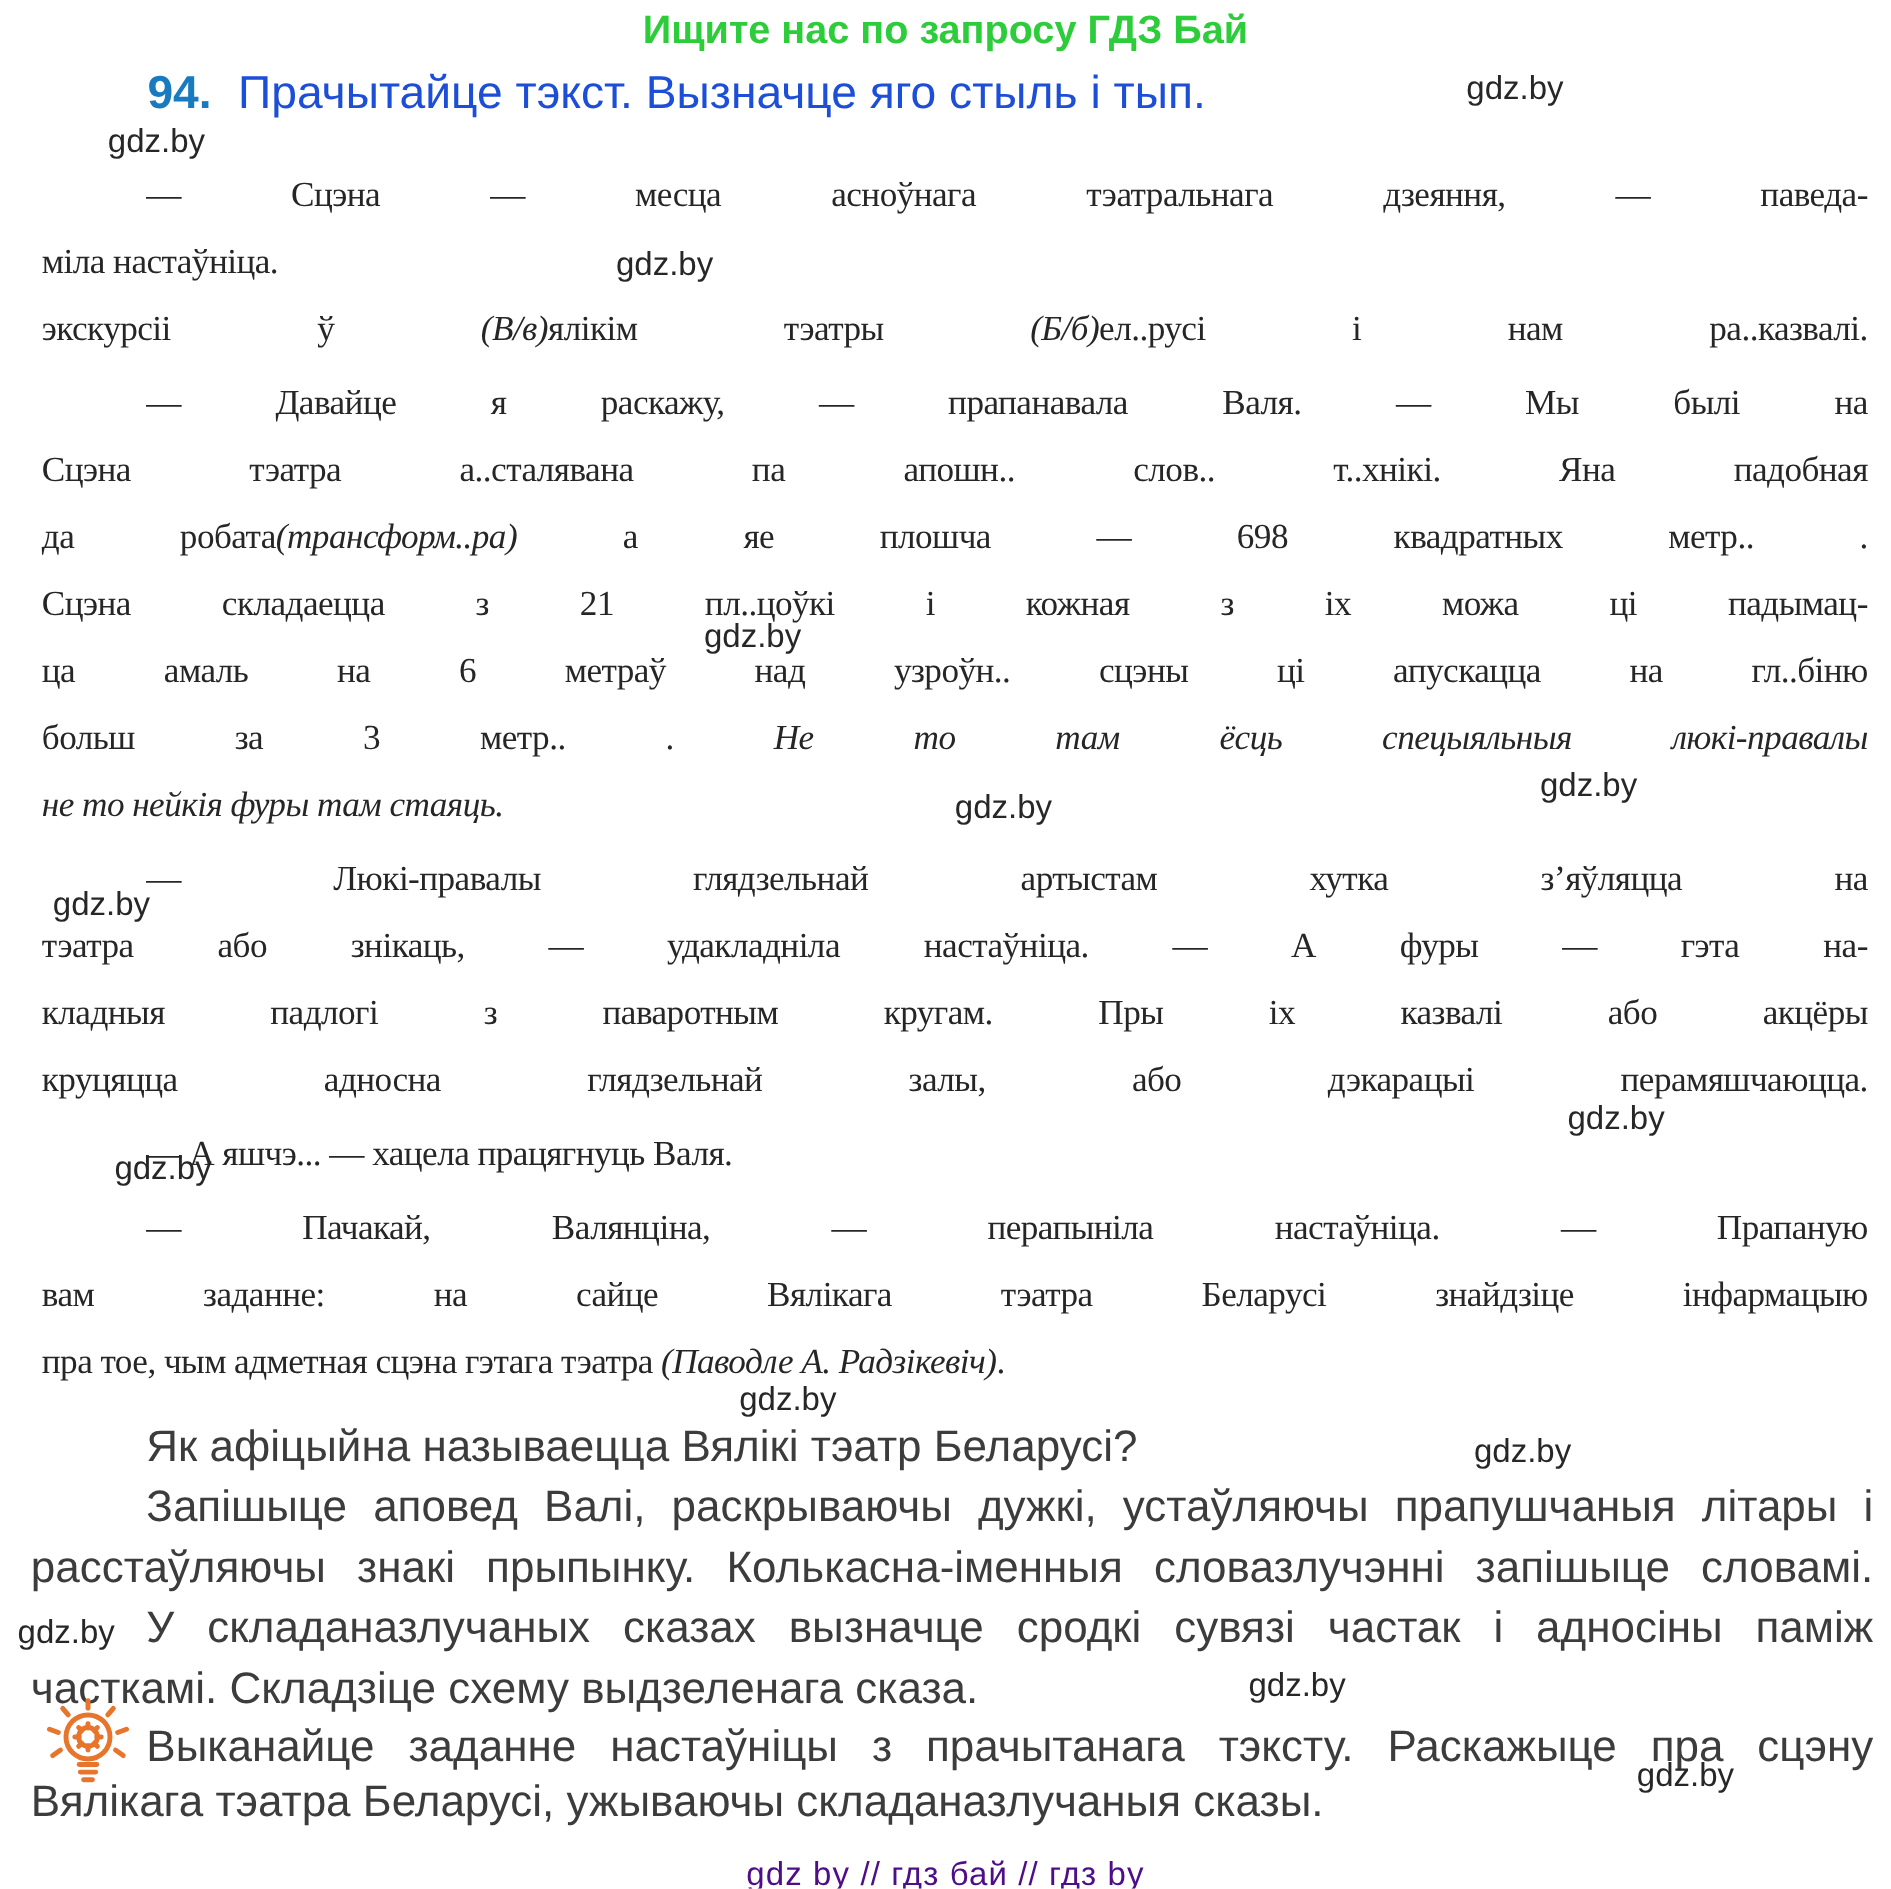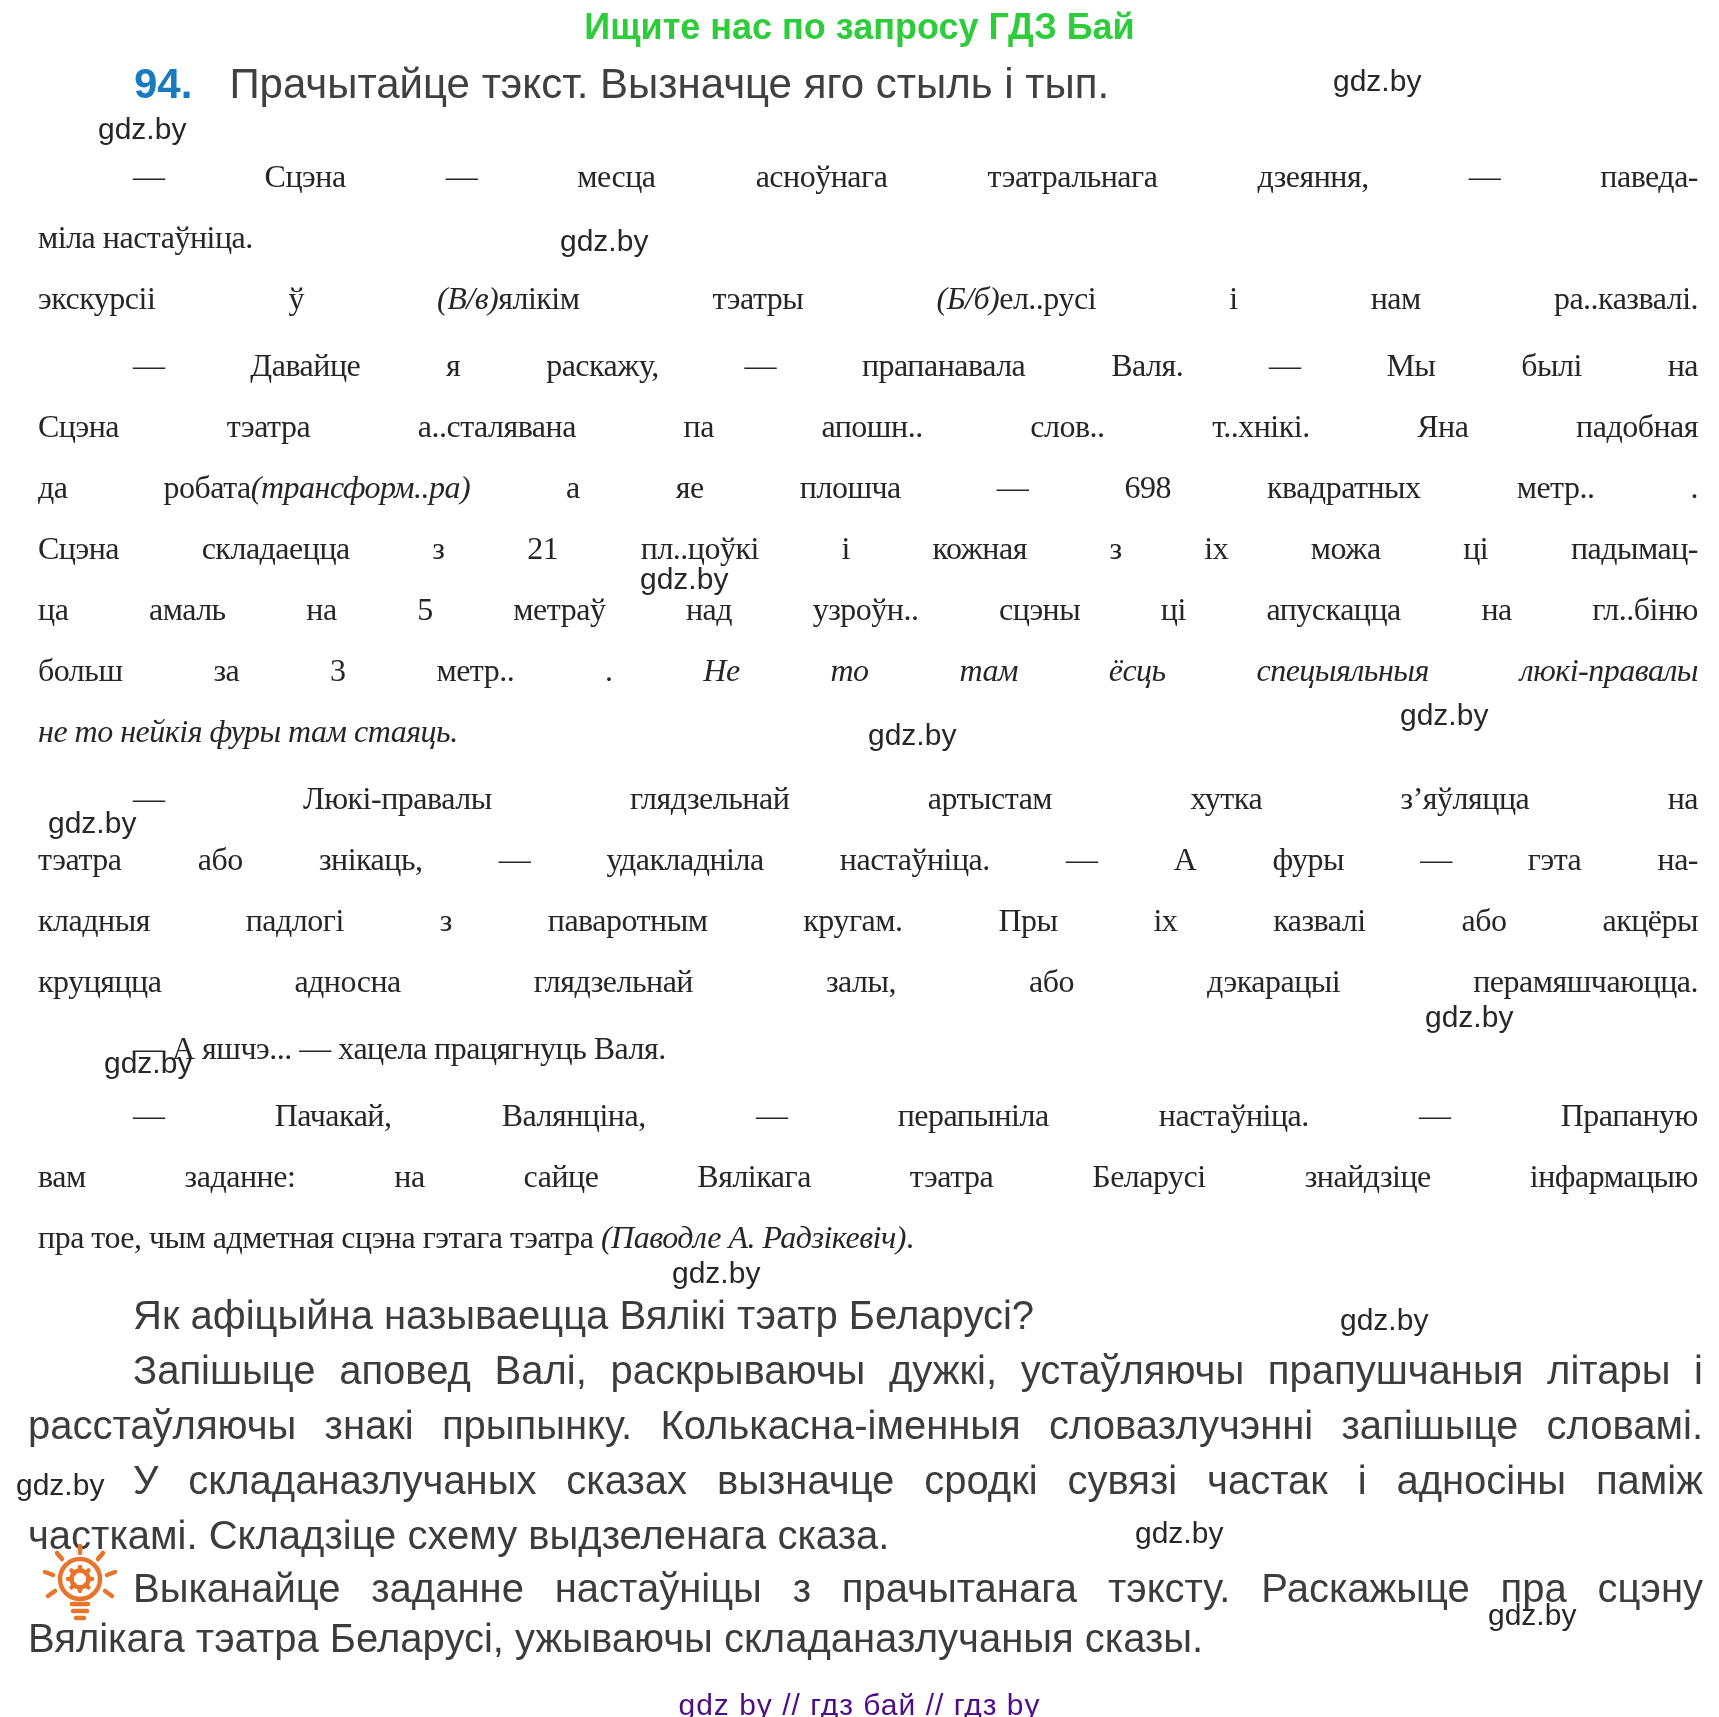--- a/index.html
+++ b/index.html
@@ -20,21 +20,21 @@
   .exercise{
     position:absolute;top:60px;left:134px;width:1400px;
     font-size:42px;
     white-space:nowrap;
   }
   .exercise .num{
     color:#187bc0;font-weight:700;
     margin-right:24px;
   }
   .exercise .instr{
-    color:#404040;font-weight:400;margin-left:13px;
+    color:#1d4ed8;font-weight:400;
   }
   
   .serif-block{
     position:absolute;left:38px;top:146px;width:1660px;
     font-family:Liberation Serif, serif;
     font-size:32px;letter-spacing:-0.5px;
     color:#262626;
   }
   .serif-block .line{height:61px;line-height:61px;}
   .serif-block .line.para{margin-top:6px;}
@@ -85,21 +85,21 @@
   </div>
 
   <div class="serif-block" style="color: rgb(38, 38, 38);">
       <div class="line justify indent"><span>— Сцэна — месца асноўнага тэатральнага дзеяння, — паведа-</span></div>
       <div class="line"><span>міла настаўніца.</span></div>
       <div class="line justify"><span>экскурсіі ў </span><span class="it">(В/в)</span><span>ялікім тэатры </span><span class="it">(Б/б)</span><span>ел..русі і нам ра..казвалі.</span></div>
       <div class="line justify indent para"><span>— Давайце я раскажу, — прапанавала Валя. — Мы былі на</span></div>
       <div class="line justify"><span>Сцэна тэатра а..сталявана па апошн.. слов.. т..хнікі. Яна падобная</span></div>
       <div class="line justify"><span>да робата</span><span class="it">(трансформ..ра)</span><span> а яе плошча — 698 квадратных метр.. .</span></div>
       <div class="line justify"><span>Сцэна складаецца з 21 пл..цоўкі і кожная з іх можа ці падымац-</span></div>
-      <div class="line justify"><span>ца амаль на 5 метраў над узроўн.. сцэны ці апускацца на гл..біню</span></div>
+      <div class="line justify"><span>ца амаль на 6 метраў над узроўн.. сцэны ці апускацца на гл..біню</span></div>
       <div class="line justify"><span>больш за 3 метр.. . </span><span class="it">Не то там ёсць спецыяльныя люкі-правалы</span></div>
       <div class="line"><span class="it">не то нейкія фуры там стаяць.</span></div>
       <div class="line justify indent para"><span>— Люкі-правалы глядзельнай артыстам хутка з’яўляцца на</span></div>
       <div class="line justify"><span>тэатра або знікаць, — удакладніла настаўніца. — А фуры — гэта на-</span></div>
       <div class="line justify"><span>кладныя падлогі з паваротным кругам. Пры іх казвалі або акцёры</span></div>
       <div class="line justify"><span>круцяцца адносна глядзельнай залы, або дэкарацыі перамяшчаюцца.</span></div>
       <div class="line indent para"><span>— А яшчэ... — хацела працягнуць Валя.</span></div>
       <div class="line justify indent para"><span>— Пачакай, Валянціна, — перапыніла настаўніца. — Прапаную</span></div>
       <div class="line justify"><span>вам заданне: на сайце Вялікага тэатра Беларусі знайдзіце інфармацыю</span></div>
       <div class="line"><span>пра тое, чым адметная сцэна гэтага тэатра </span><span class="it">(Паводле А. Радзікевіч)</span><span>.</span></div>

